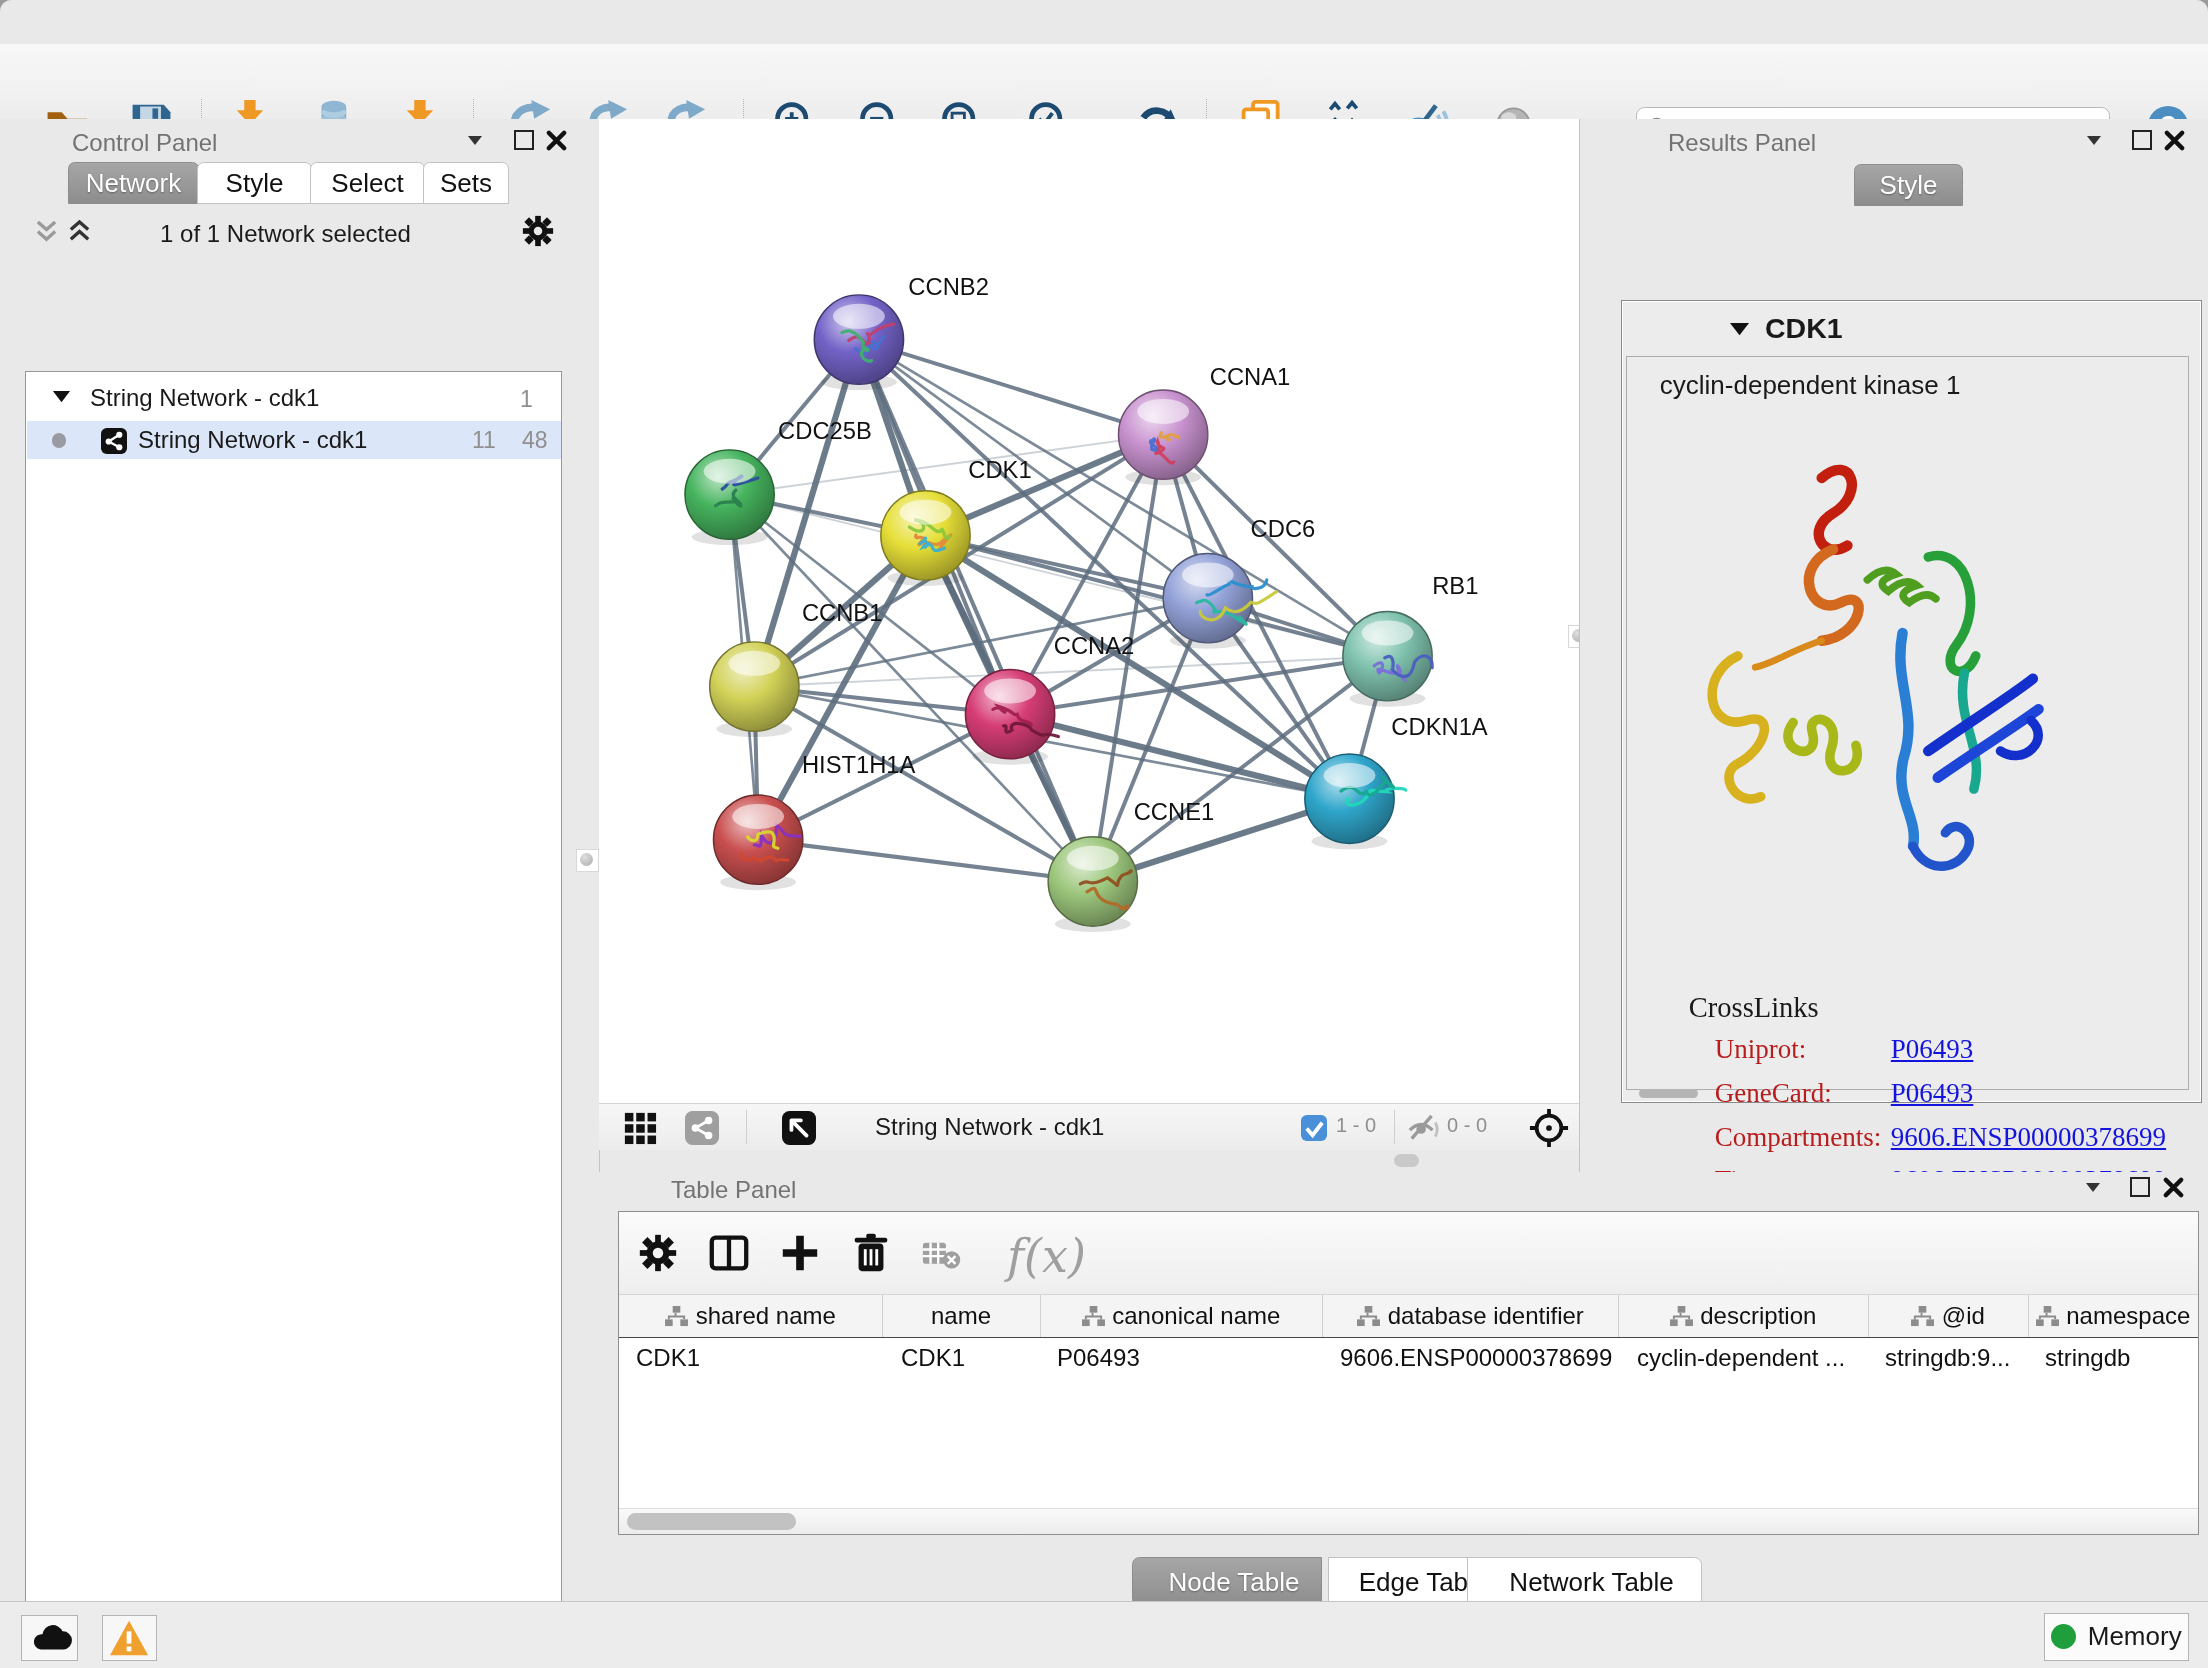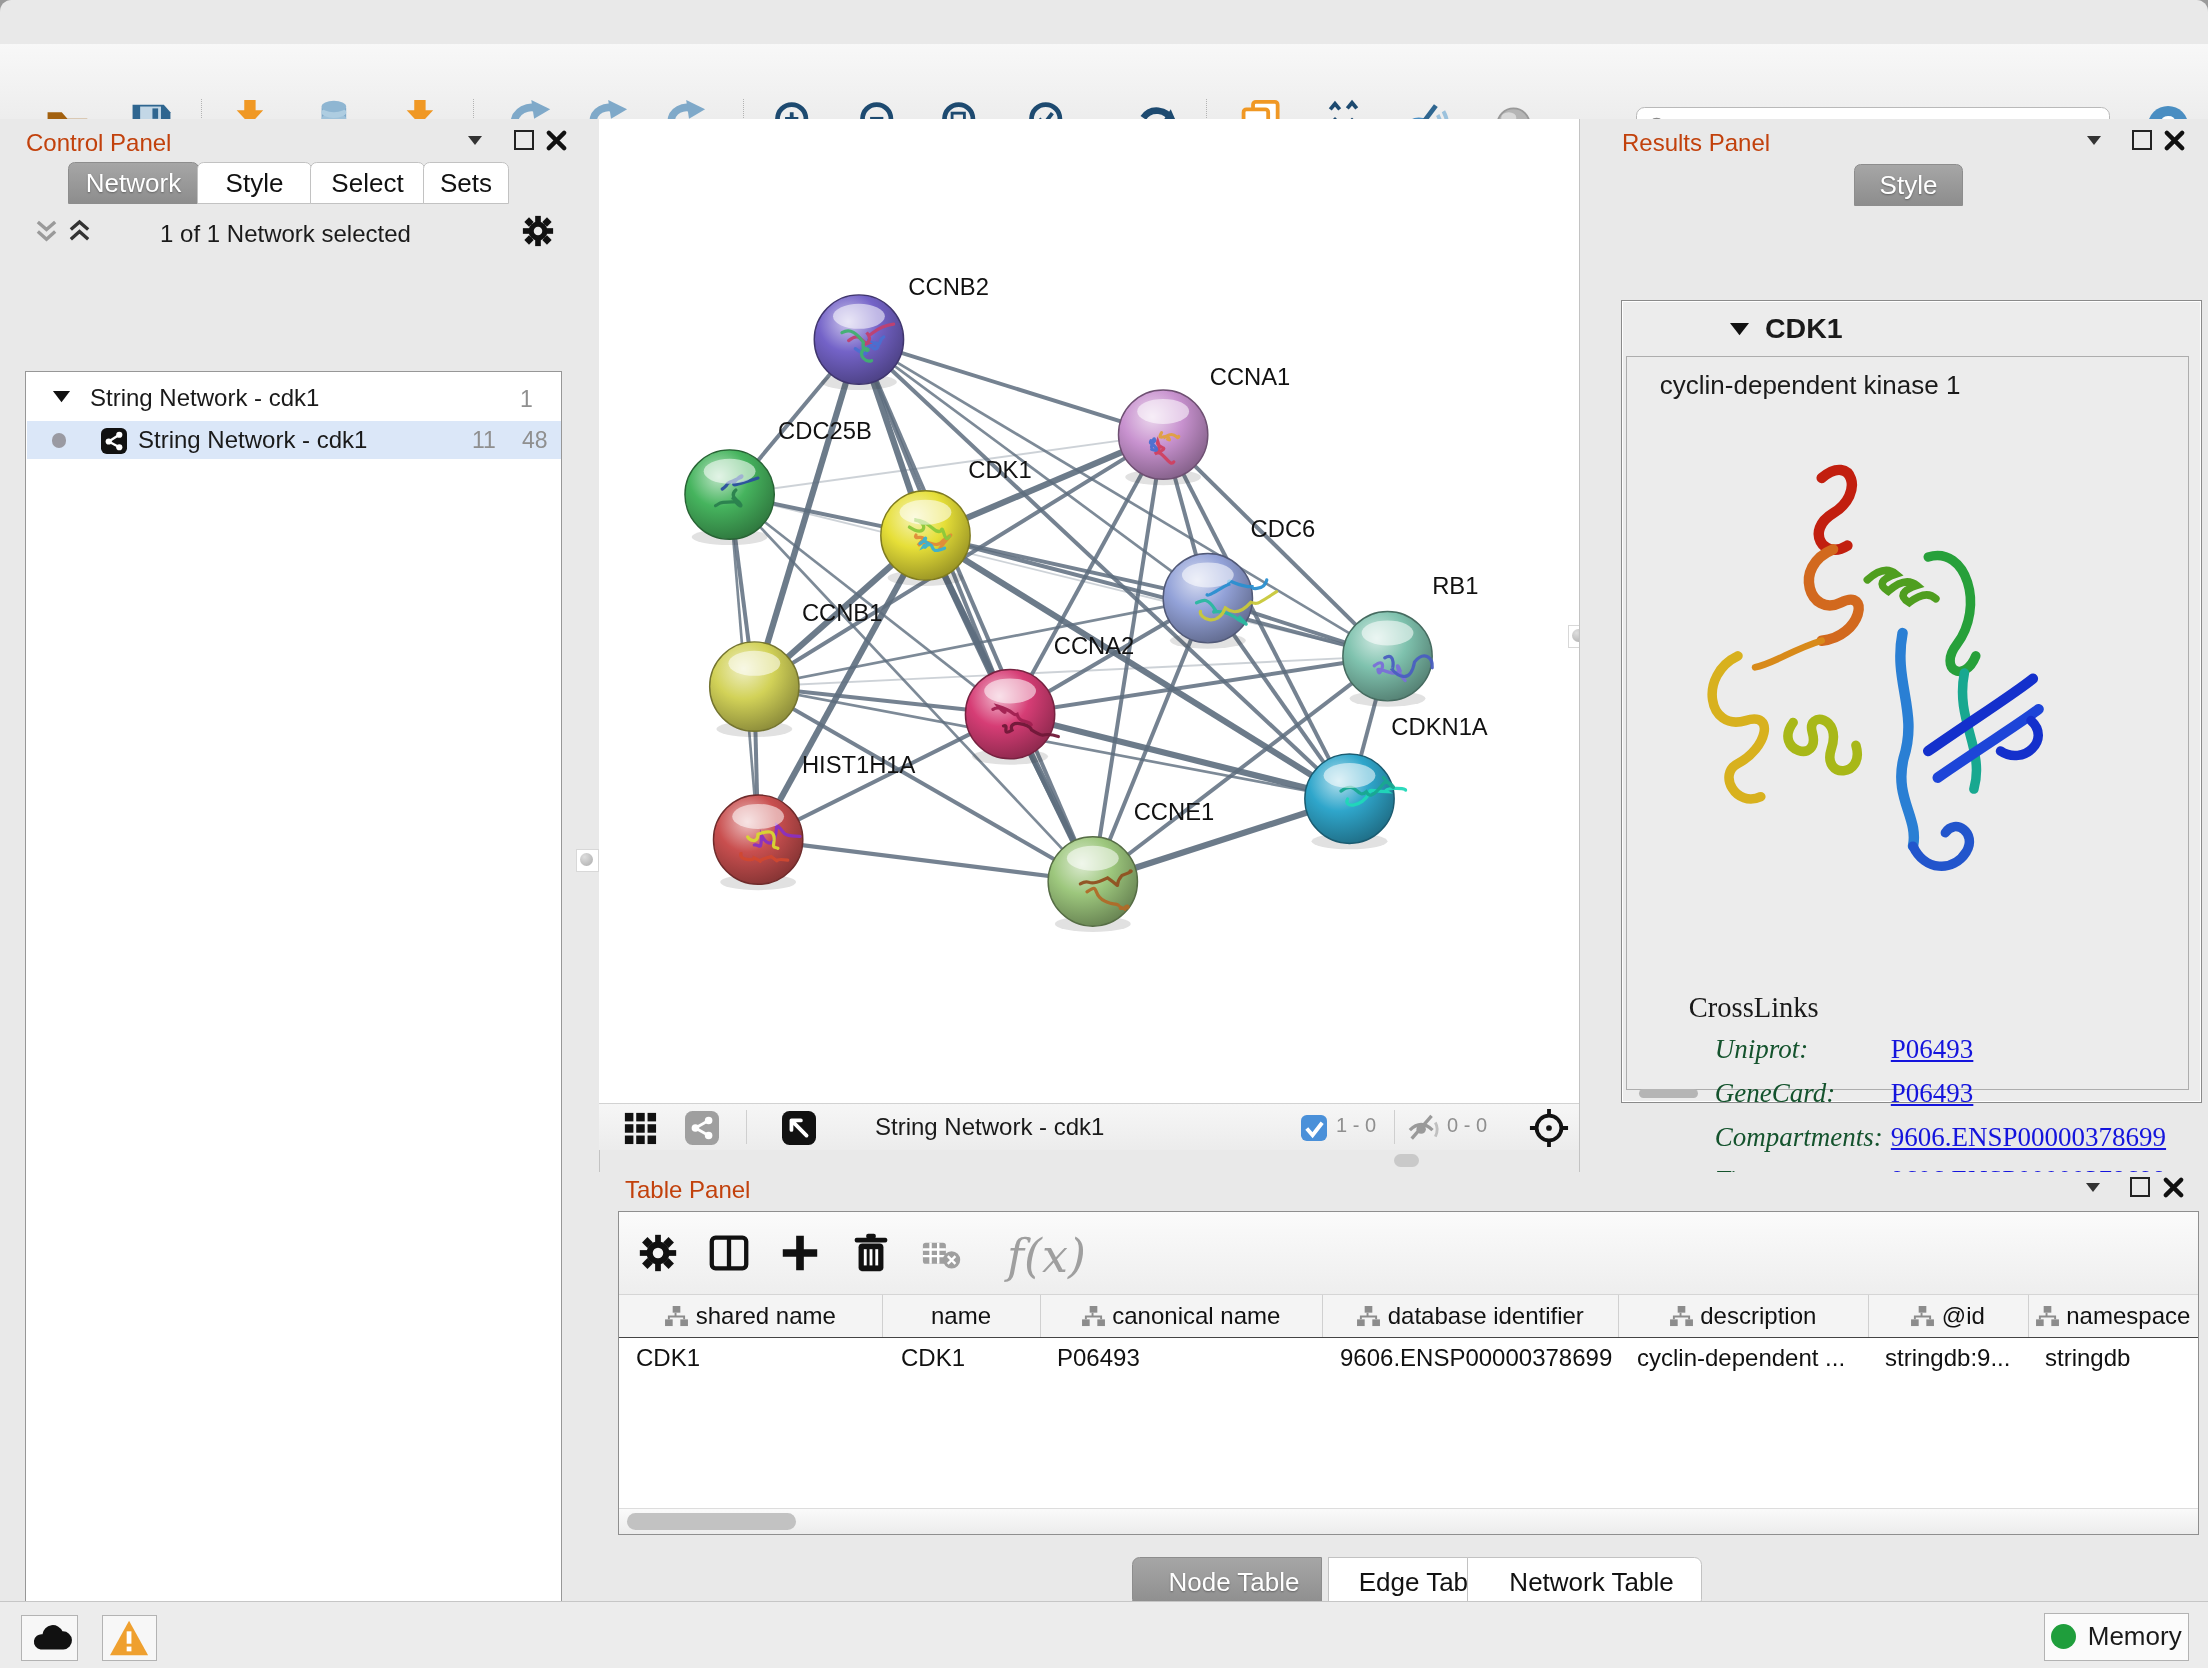--- a/index.html
+++ b/index.html
@@ -16,21 +16,21 @@
   #toolbar{position:absolute;left:0;top:44px;width:100%;height:75px;
     background:linear-gradient(#f8f8f8,#ededed);border-bottom:1px solid #c9c9c9;}
   .tbtn{position:absolute;top:54px;width:53px;height:53px;}
   .tsep{position:absolute;top:55px;height:51px;border-left:1.9px dotted #b3b3b3;}
   #search-wrap{position:absolute;left:1636px;top:63px;width:472px;height:38px;background:#fff;
     border:1px solid #b9b9b9;border-radius:8.6px;}
   #search-wrap svg{position:absolute;left:9.5px;top:7.6px;}
   #search-input{position:absolute;left:42px;top:1.9px;width:418px;height:30px;border:none;outline:none;
     font-size:23px;font-family:"Liberation Sans",sans-serif;background:transparent;}
   
-  .panel-title{font-size:24px;color:#c2410c;}
+  .panel-title{font-size:24px;color:#737373;margin-left:46px;}
   .icon-tri{width:0;height:0;border-left:7.6px solid transparent;border-right:7.6px solid transparent;border-top:9.5px solid #333;}
   .icon-box{width:16px;height:16px;border:2.9px solid #222;}
   .tab{position:absolute;height:40px;line-height:40px;text-align:center;font-size:26px;
     background:#fff;border:1px solid #c2c2c2;border-radius:6.7px 6.7px 0 0;color:#111;}
   .tab.sel{background:linear-gradient(#a6a6a6,#8d8d8d);color:#fff;border-color:#8d8d8d;
     text-shadow:0 1px 1.9px rgba(0,0,0,.35);}
   
   #control-panel{position:absolute;left:0;top:119px;width:599px;height:1482px;background:#e9e9e9;border-right:1px solid #c3c3c3;}
   #cp-list-box{position:absolute;left:25px;top:252px;width:535px;height:1306px;background:#fff;border:1px solid #979797;}
   .tree-row{position:absolute;left:1px;width:534px;height:40px;font-size:24px;}
@@ -58,21 +58,21 @@
   .td{position:absolute;top:127px;height:38px;line-height:38px;font-size:24px;color:#111;white-space:nowrap;}
   #tp-scroll{position:absolute;left:0;bottom:0;width:100%;height:25px;background:linear-gradient(#fafafa,#ececec);border-top:1px solid #ddd;}
   #tp-thumb{position:absolute;left:7.6px;top:3.8px;width:169px;height:17px;border-radius:8.6px;background:#c2c2c2;}
   
   #results-panel{position:absolute;left:1579px;top:119px;width:630px;height:1482px;background:#e9e9e9;border-left:1px solid #c3c3c3;}
   .rbox{position:absolute;background:#ececec;border:1px solid #9c9c9c;box-shadow:inset 0 0 0 1px #fff;}
   .rbtn{position:absolute;height:36px;background:linear-gradient(#ffffff,#f2f2f2);border:1px solid #b9b9b9;
     border-radius:7.6px;font-size:25px;text-align:center;line-height:36px;}
   .serif{font-family:"Liberation Serif",serif;}
   a.xlink{color:#1414dd;text-decoration:underline;font-size:27px;}
-  .xl-label{font-size:27px;color:#14532d;font-style:italic;}
+  .xl-label{font-size:27px;color:#b91c1c;}
   
   .btab{position:absolute;top:1557px;height:48px;line-height:48px;padding-left:14px;}
   #status-bar{position:absolute;left:0;top:1601px;width:100%;height:68px;background:#ececec;border-top:1px solid #c6c6c6;}
   .sbtn{position:absolute;top:13.3px;height:44px;background:#f7f7f7;border:1.9px solid #b3b3b3;}
   #memory-btn{position:absolute;right:19px;top:10.5px;width:143px;height:46px;background:#fbfbfb;border:1.9px solid #b3b3b3;
     font-size:26px;display:flex;align-items:center;justify-content:center;gap:11.4px;}
   #memory-dot{width:25px;height:25px;border-radius:50%;background:#1f9e3c;}
   input::placeholder{color:#999;}
 </style>
 </head>

